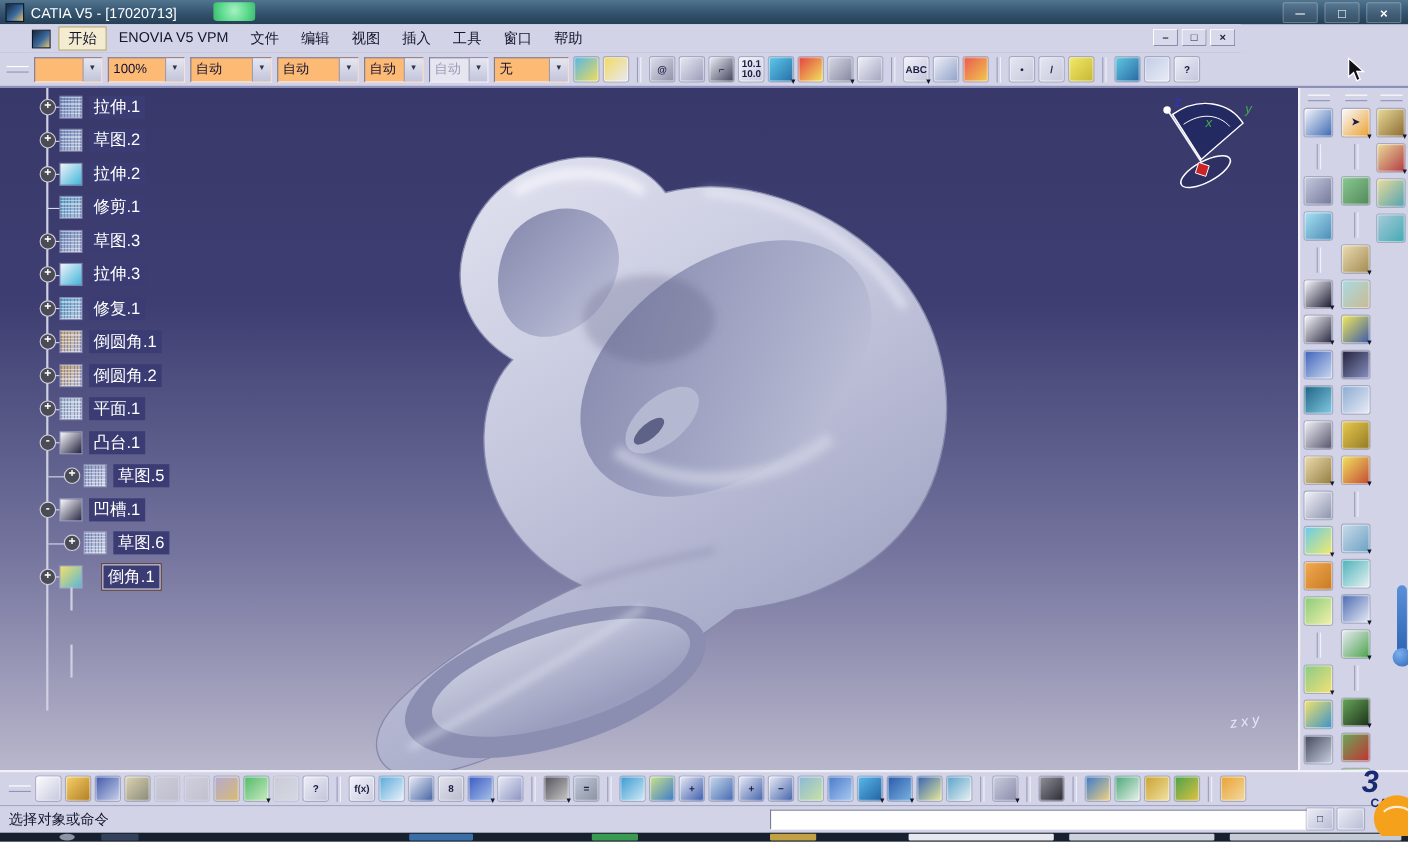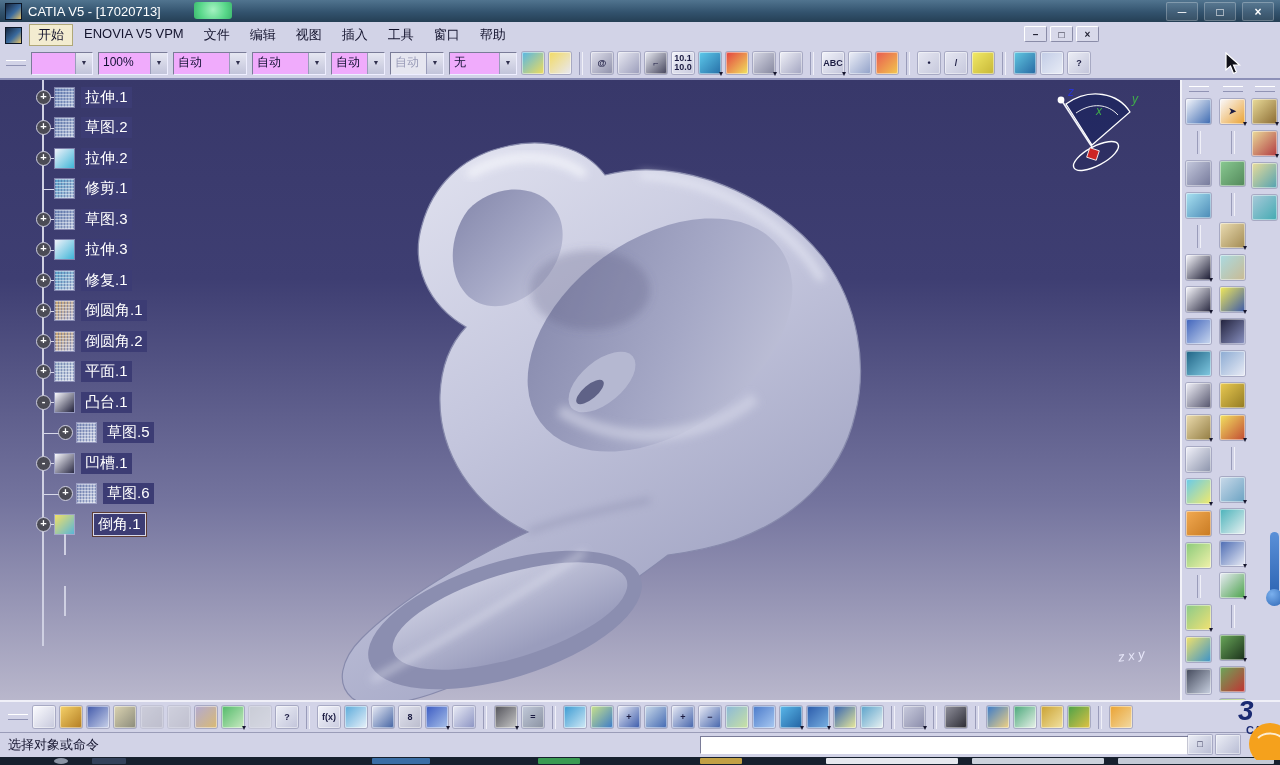--- a/index.html
+++ b/index.html
@@ -16,31 +16,31 @@
     background:radial-gradient(circle at 50% 45%,#a5f2c2 0%,#5ad88b 60%,#3cb86e 100%);}
   #win-controls{position:absolute;right:6px;top:2px;display:flex;gap:6px;}
   .winbtn{width:30px;height:17px;display:flex;align-items:center;justify-content:center;
     color:#fff;font-size:12px;font-weight:bold;background:rgba(255,255,255,.08);
     border:1px solid rgba(255,255,255,.25);border-radius:2px;}
   .winbtn.small{width:21px;height:14px;color:#223;background:#d8d9ea;
     border:1px solid #fff;border-right-color:#8a8ca8;border-bottom-color:#8a8ca8;font-size:10px;}
 
   
   #menubar{position:absolute;left:0;top:22px;width:1104px;height:26px;background:#d2d3e7;
-    border-bottom:1px solid #9a9cb8;display:flex;align-items:center;font-size:13px;color:#14142e;}
+    border-bottom:1px solid #9a9cb8;display:flex;align-items:center;font-size:13px;color:#14142e;padding-left:24px;}
   .mitem{padding:2px 9px;margin:0 1px;white-space:nowrap;}
   .mitem.hl{background:#f3ecd0;border:1px solid #b0a878;padding:1px 8px;}
   #mdi-controls{position:absolute;right:5px;top:4px;display:flex;gap:3px;}
 
   
   .tbar{background:#d2d3e7;display:flex;align-items:center;gap:5px;}
   #toolbar-top{position:absolute;left:0;top:48px;width:1280px;height:32px;
     border-bottom:2px solid #8d90b8;padding-left:6px;box-sizing:border-box;}
   .tsep{width:2px;height:23px;border-left:1px solid #9a9cba;border-right:1px solid #f0f0f8;margin:0 3px;flex:none;}
-  .combo{height:21px;width:70px;background:#f0abfc;border:1px solid #7a7c98;
+  .combo{height:21px;width:70px;background:#fdba74;border:1px solid #7a7c98;
     border-right-color:#eef;border-bottom-color:#eef;display:flex;flex:none;}
   .combo .cval{flex:1;font-size:12px;line-height:19px;padding:0 4px;color:#101032;
     overflow:hidden;white-space:nowrap;}
   .combo .cbtn{width:16px;background:linear-gradient(#e6e7f2,#c2c4da);border-left:1px solid #9a9cba;
     font-size:7px;text-align:center;line-height:19px;color:#30304e;flex:none;}
   .combo.disabled{background:#e6e6f0;}
   .combo.disabled .cval{color:#9a9cb8;}
   .ticon{width:22px;height:22px;position:relative;flex:none;border-radius:2px;
     background:linear-gradient(135deg,var(--c1) 0%,var(--c2) 100%);
     box-shadow:inset 0 0 0 1px rgba(255,255,255,.45), 0 0 0 1px rgba(90,92,130,.35);}

